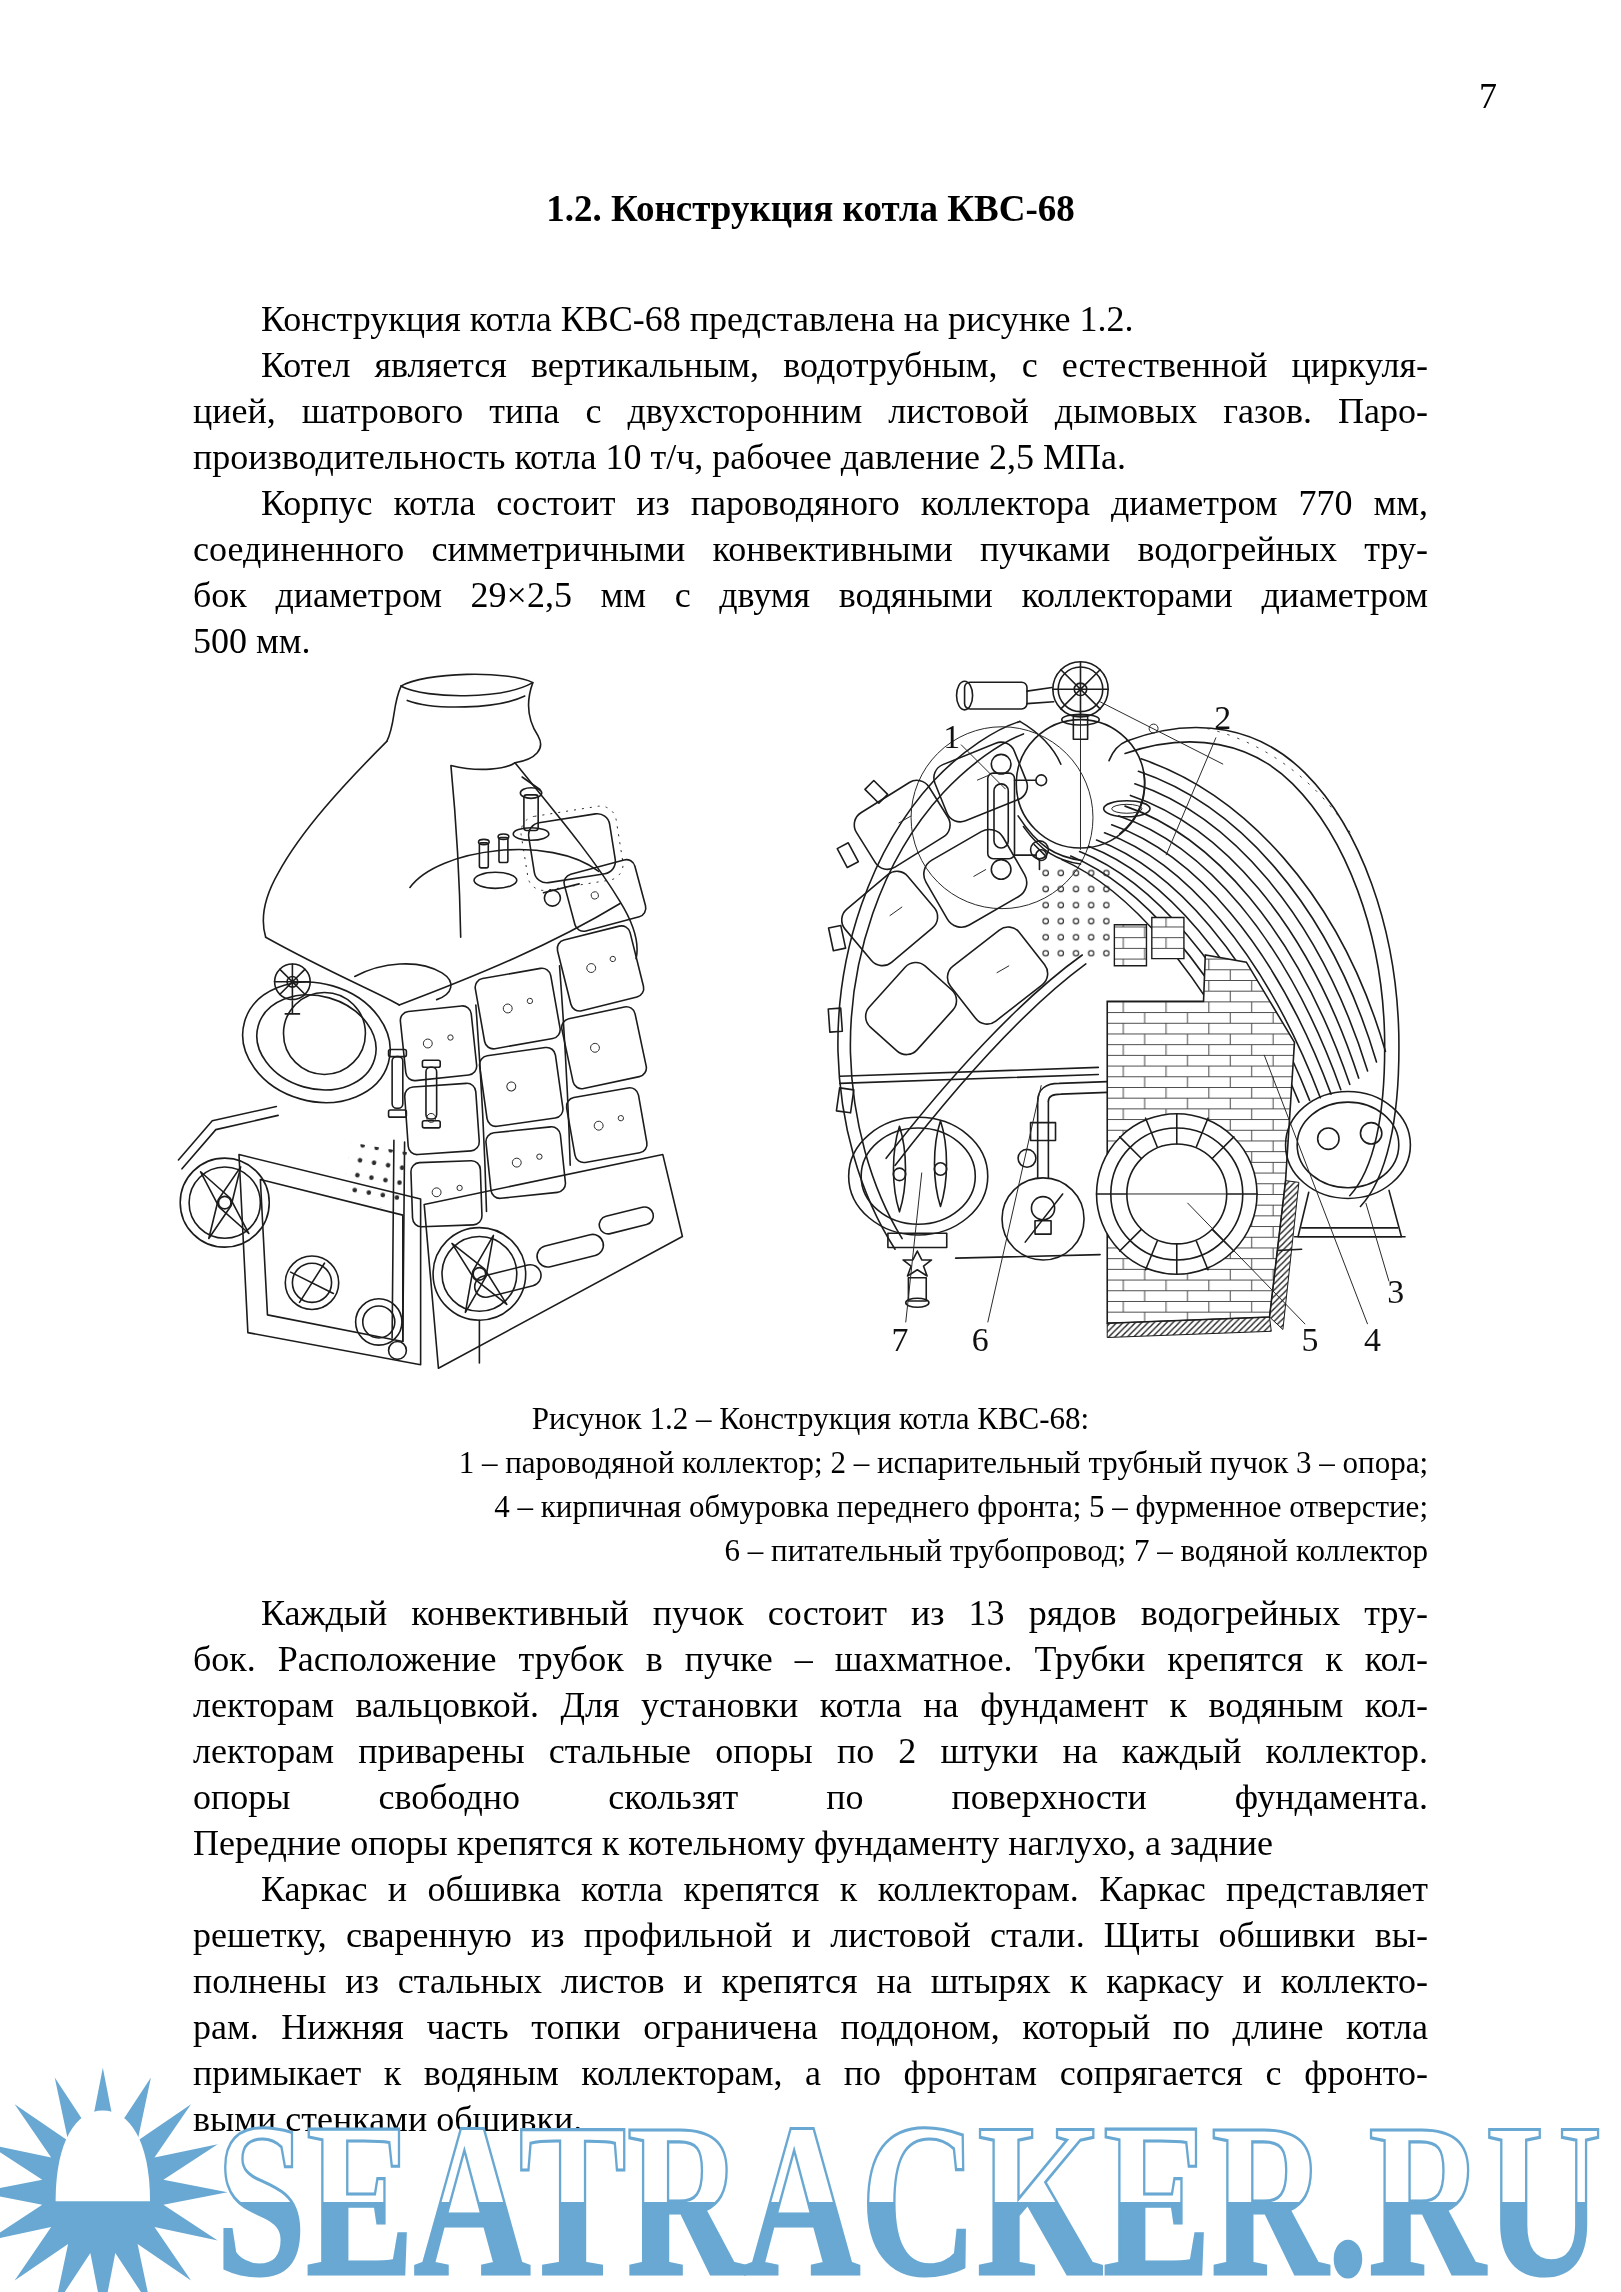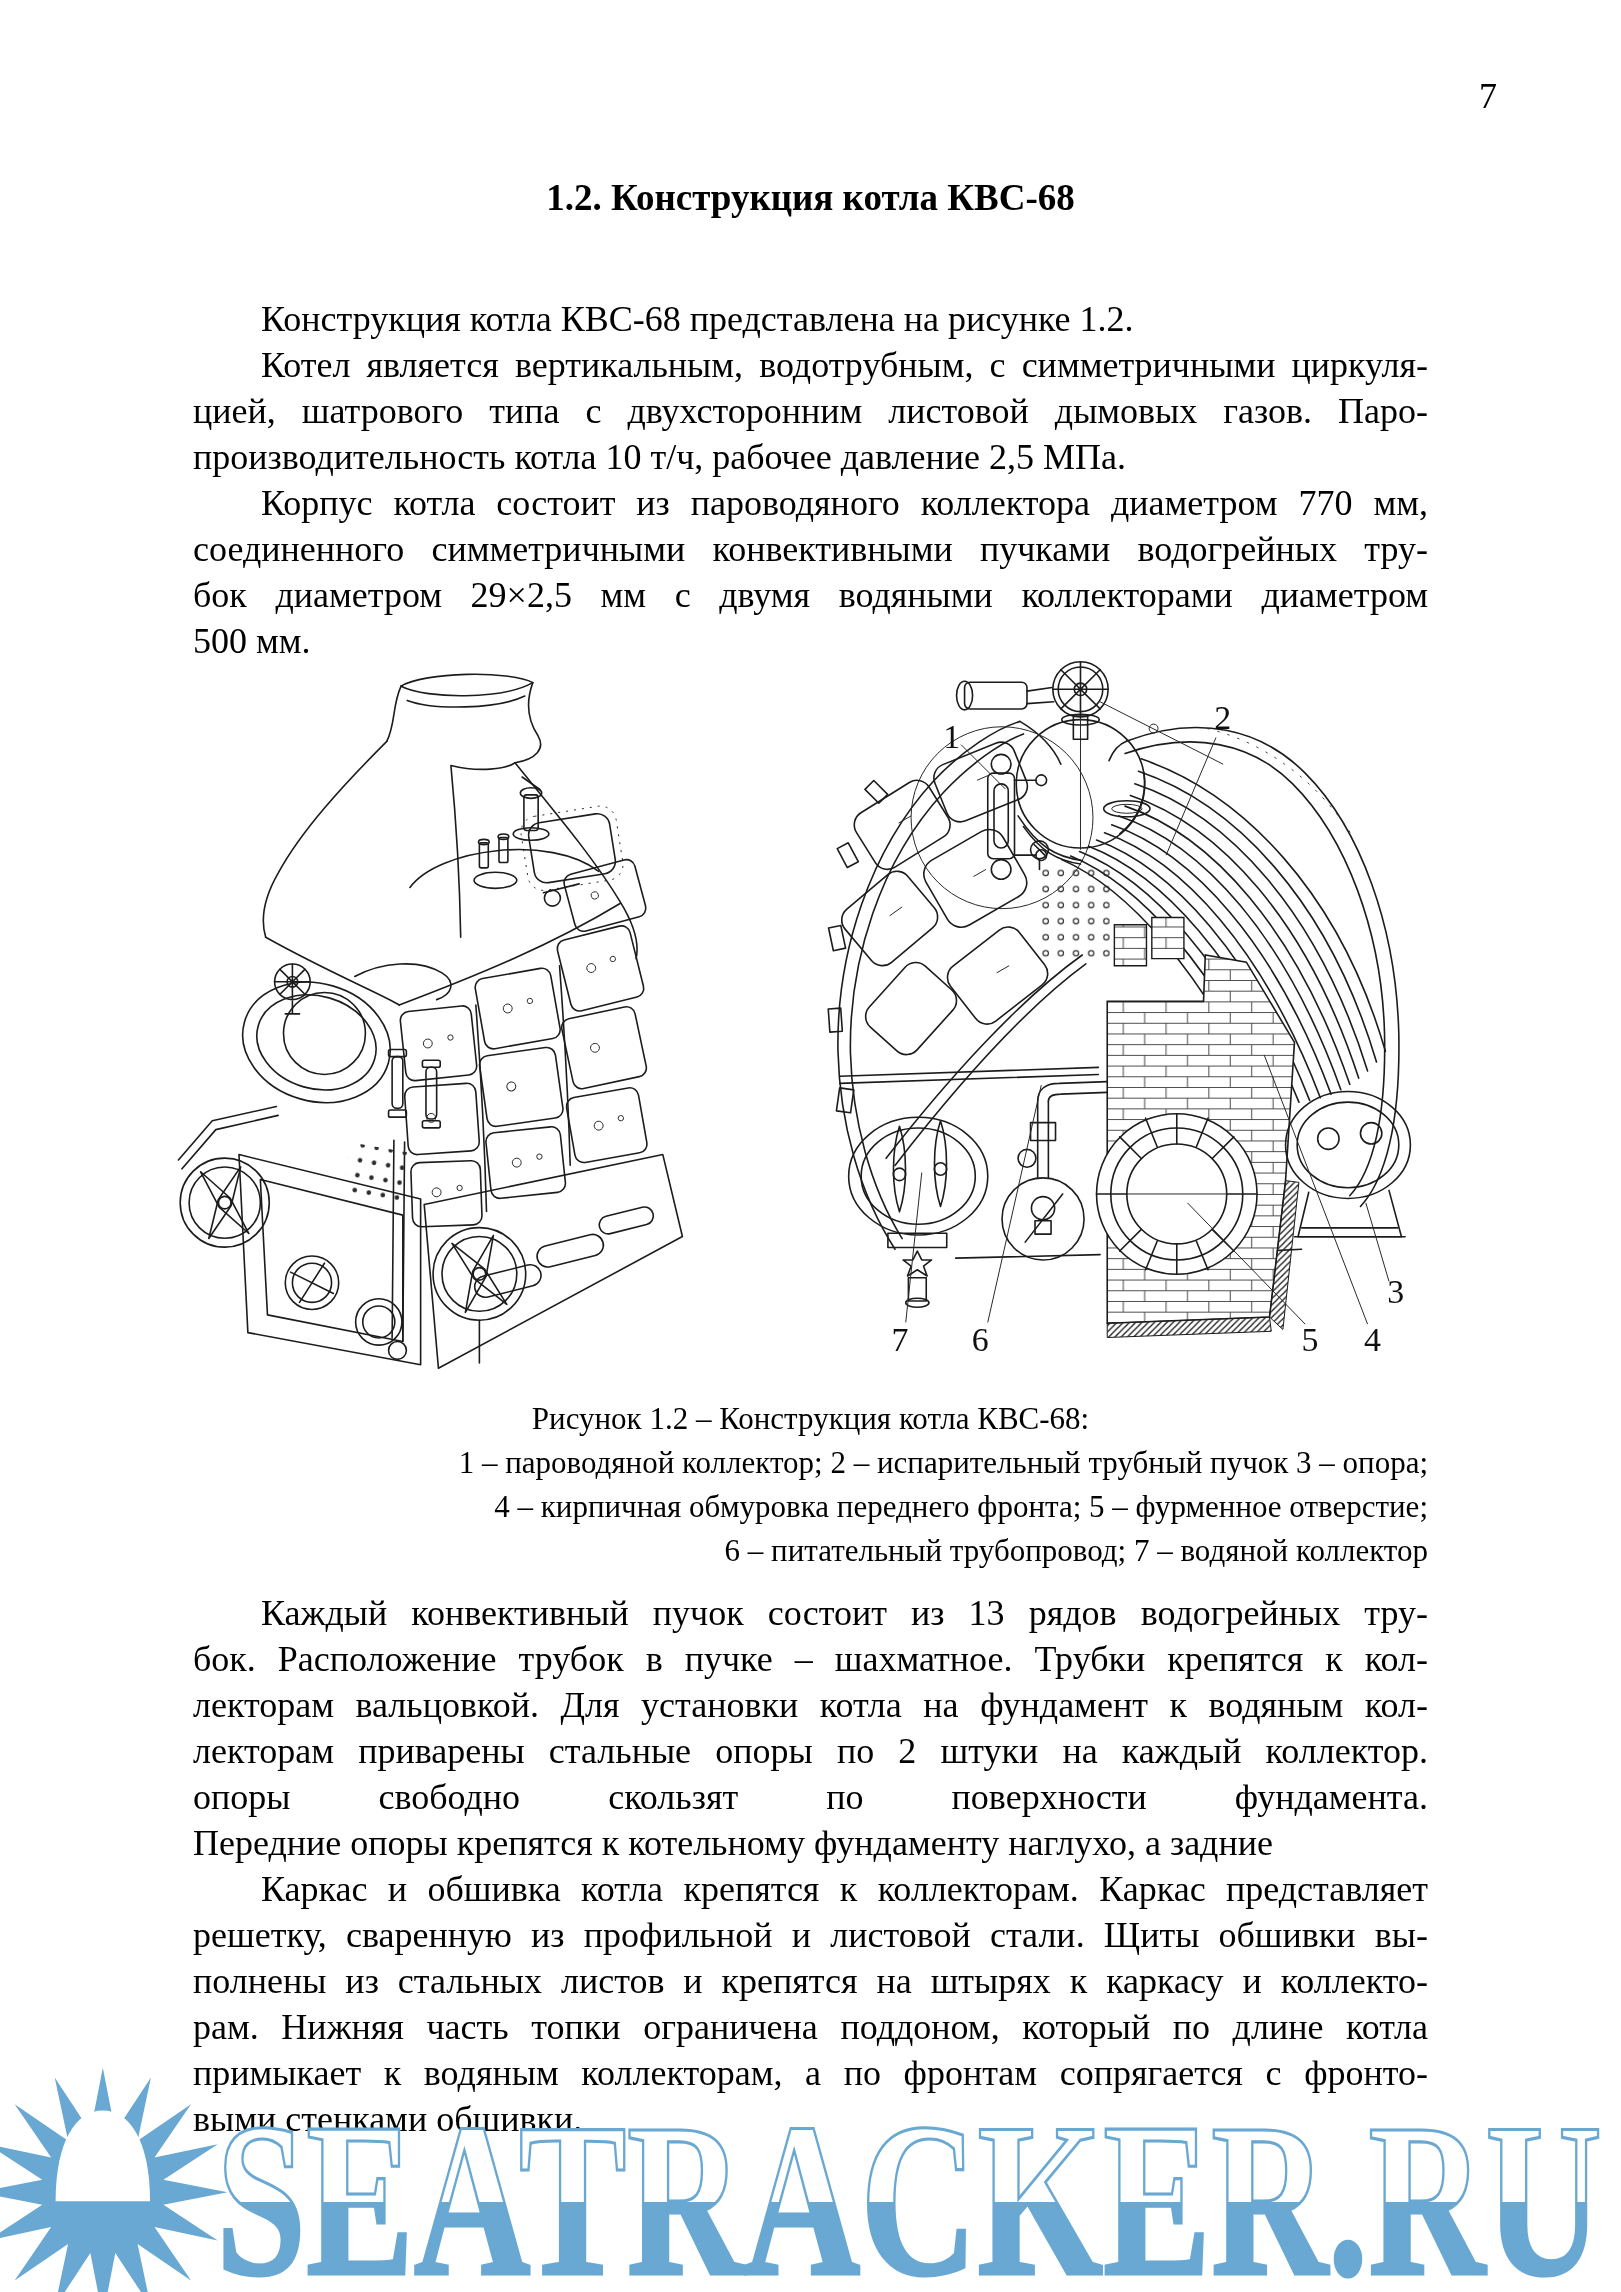--- a/index.html
+++ b/index.html
@@ -2,21 +2,21 @@
 <html style="font-size:14.3px"><head>
 <meta charset="utf-8">
 <style>
   html,body { margin:0; padding:0; }
   body {
     width:1622px; height:2293px; position:relative; background:#ffffff;
     font-family:"Liberation Serif", serif; color:#000; overflow:hidden;
   }
   .abs { position:absolute; }
   #pagenum { top:75px; left:1408px; width:89px; text-align:right; font-size:36px; }
-  #heading { top:176px; left:193px; width:1235px; text-align:center; font-size:37px; font-weight:bold; }
+  #heading { top:187px; left:193px; width:1235px; text-align:center; font-size:37px; font-weight:bold; }
   .textblock { left:193px; width:1235px; font-size:36px; line-height:46px; }
   #block1 { top:296px; }
   #block2 { top:1590px; }
   .para .tline { display:block; text-align:justify; text-align-last:justify; }
   .para .tline:first-child { text-indent:68px; }
   .para .tline:last-child { text-align-last:left; }
   #caption { top:1381px; left:193px; width:1235px; font-size:31px; line-height:44px; text-align:center;margin-top:16px; }
   #caption .tline { display:block; text-align:right; }
   #figures { top:659px; left:0; width:1622px; height:724px; }
   .fig { position:absolute; top:0; }
@@ -31,21 +31,21 @@
 
 <div class="abs" id="pagenum">7</div>
 
 <div class="abs" id="heading">1.2. Конструкция котла КВС-68</div>
 
 <div class="abs textblock" id="block1">
   <div class="para">
       <span class="tline">Конструкция котла КВС-68 представлена на рисунке 1.2.</span>
     </div>
   <div class="para">
-      <span class="tline">Котел является вертикальным, водотрубным, с симметричными циркуля-</span>
+      <span class="tline">Котел является вертикальным, водотрубным, с естественной циркуля-</span>
       <span class="tline">цией, шатрового типа с двухсторонним листовой дымовых газов. Паро-</span>
       <span class="tline">производительность котла 10 т/ч, рабочее давление 2,5 МПа.</span>
     </div>
   <div class="para">
       <span class="tline">Корпус котла состоит из пароводяного коллектора диаметром 770 мм,</span>
       <span class="tline">соединенного симметричными конвективными пучками водогрейных тру-</span>
       <span class="tline">бок диаметром 29×2,5 мм с двумя водяными коллекторами диаметром</span>
       <span class="tline">500 мм.</span>
     </div>
 </div>

